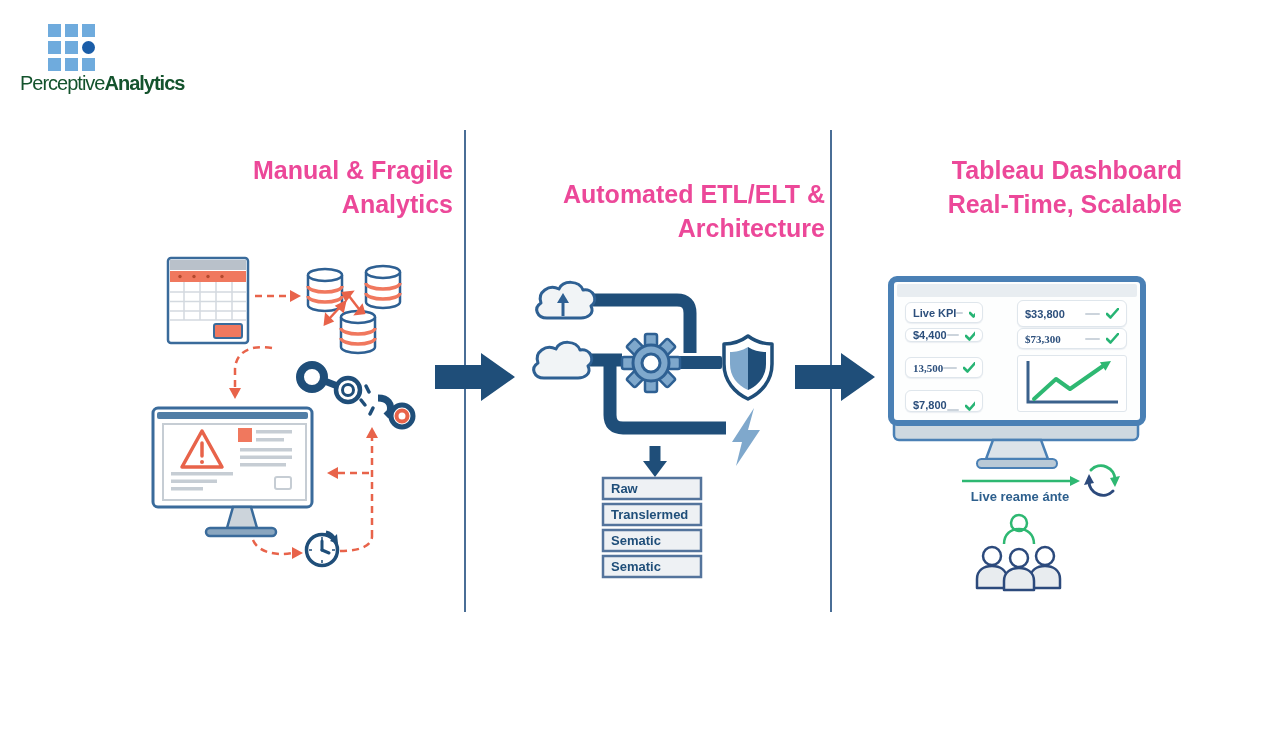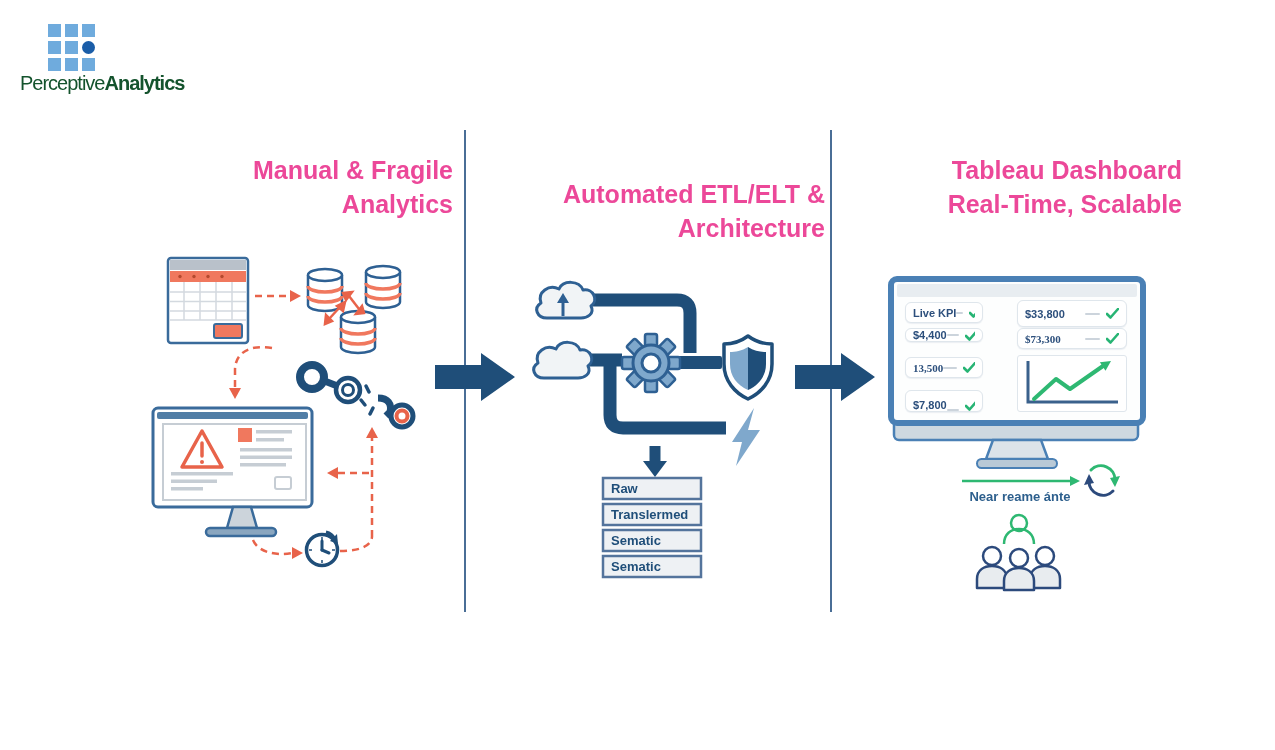--- a/index.html
+++ b/index.html
@@ -339,16 +339,16 @@
         <circle cx="139" cy="258" r="8" fill="#ffffff" stroke="#2eb872" stroke-width="2.5"></circle>
         <path d="M124 279 C124 269 131 264 139 264 C147 264 154 269 154 279" fill="none" stroke="#2eb872" stroke-width="2.5"></path>
         <circle cx="112" cy="291" r="9" fill="#ffffff" stroke="#2c4a7c" stroke-width="2.5"></circle>
         <path d="M97 323 L97 314 C97 305 104 301 112 301 C120 301 127 305 127 314 L127 323 Z" fill="#e8ecef" stroke="#2c4a7c" stroke-width="2.5" stroke-linejoin="round"></path>
         <circle cx="165" cy="291" r="9" fill="#ffffff" stroke="#2c4a7c" stroke-width="2.5"></circle>
         <path d="M150 323 L150 314 C150 305 157 301 165 301 C173 301 180 305 180 314 L180 323 Z" fill="#e8ecef" stroke="#2c4a7c" stroke-width="2.5" stroke-linejoin="round"></path>
         <circle cx="139" cy="293" r="9" fill="#ffffff" stroke="#2c4a7c" stroke-width="2.5"></circle>
         <path d="M124 325 L124 316 C124 307 131 303 139 303 C147 303 154 307 154 316 L154 325 Z" fill="#e8ecef" stroke="#2c4a7c" stroke-width="2.5" stroke-linejoin="round"></path>
       </g>
     </svg>
-    <div class="abs rt-caption">Near reame ánte</div>
+    <div class="abs rt-caption">Live reame ánte</div>
   </div>
 
 </div>
 
 </body></html>

